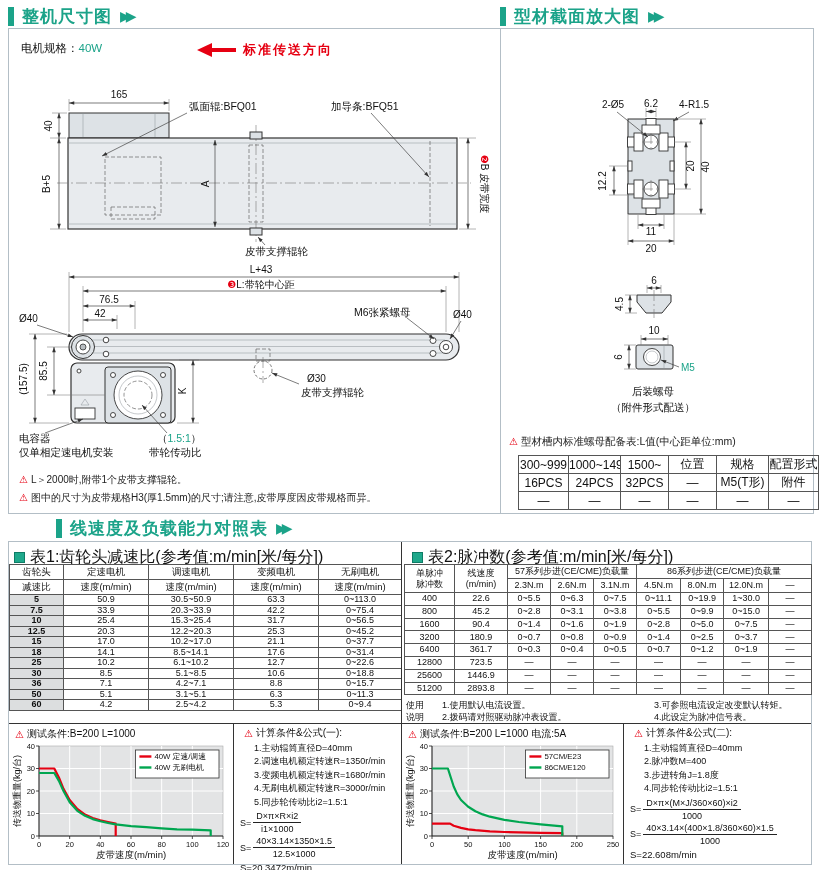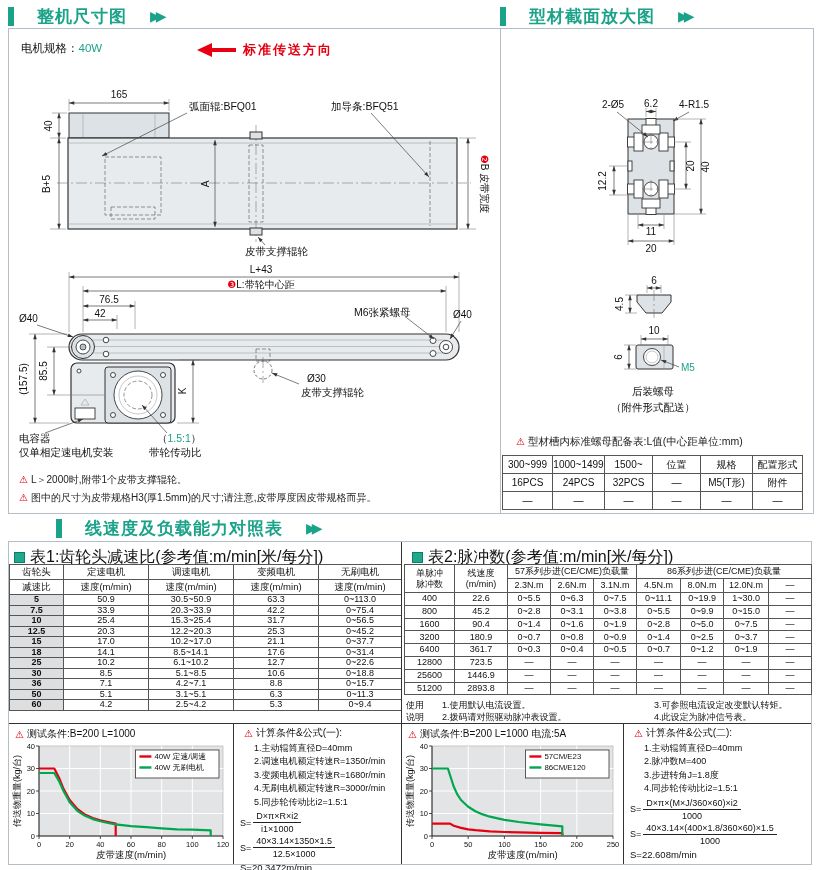--- a/index.html
+++ b/index.html
@@ -1,19 +1,19 @@
 <!DOCTYPE html>
 <html><head>
 <meta charset="utf-8">
 <style>
   html,body{margin:0;padding:0;background:#fff;}
   body{width:820px;height:870px;position:relative;font-family:"Liberation Sans","DejaVu Sans",sans-serif;color:#111;overflow:hidden;}
   .abs{position:absolute;}
   
-  .sec-header{position:absolute;display:flex;align-items:center;gap:23px;height:24px;}
+  .sec-header{position:absolute;display:flex;align-items:center;gap:8px;height:24px;}
   .sec-bar{width:6px;height:19px;background:#1ba389;}
   .sec-title{color:#1ba389;font-weight:bold;font-size:17px;letter-spacing:1px;}
   .sec-arrow{color:#1ba389;font-size:14px;letter-spacing:-5px;padding-right:6px;font-weight:bold;}
   
   .box{position:absolute;background:#fff;border:1px solid #b3bec6;}
   
   .motor-spec{position:absolute;left:12px;top:12px;font-size:11.5px;}
   .motor-spec .val{color:#1ba389;}
   
   .direction{position:absolute;left:188px;top:12px;display:flex;align-items:center;}
@@ -37,21 +37,21 @@
   .teal{fill:#1ba389;}
   
   .note{position:absolute;font-size:10px;color:#222;white-space:nowrap;}
   .warn{color:#e60012;font-size:10px;margin-right:3px;}
   
   .caption{position:absolute;display:flex;align-items:center;gap:5px;font-size:16px;}
   .cap-icon{width:9px;height:9px;background:#1fa98c;border:1px solid #0e7c66;display:inline-block;}
   
   table{border-collapse:collapse;table-layout:fixed;}
   td{border:1px solid #555;text-align:center;padding:0;overflow:hidden;white-space:nowrap;}
-  .nut-table{position:absolute;left:1px;top:426px;width:300px;font-size:10px;}
+  .nut-table{position:absolute;left:17px;top:426px;width:300px;font-size:12px;}
   .nut-table td{height:17px;}
   .t1{position:absolute;left:0;top:22px;width:392px;font-size:9px;}
   .t1 thead td{height:14px;font-size:9.5px;}
   .t1 tbody td{height:9.5px;line-height:1.05;}
   .t1 tbody td.rh{background:#dcdedf;font-weight:bold;}
   .t2{position:absolute;left:2px;top:22px;width:407px;font-size:9px;}
   .t2 thead td{font-size:9px;height:13px;line-height:1.15;}
   .t2 tbody td{height:11.8px;line-height:1.05;}
   
   .half{position:absolute;top:0;height:322px;}
@@ -300,21 +300,21 @@
         <line x1="135" y1="340" x2="123" y2="340" class="ext"></line>
       <line x1="128" y1="316" x2="128" y2="340" class="dim" marker-start="url(#mS)" marker-end="url(#mE)"></line>
       <text x="121" y="328" transform="rotate(-90 121 328)" class="dt" text-anchor="middle">6</text>
       <text x="180" y="342" class="dt teal">M5</text>
       <line x1="178" y1="338" x2="160" y2="331" class="ldr" marker-end="url(#mE)"></line>
       <text x="152" y="366" class="lt" text-anchor="middle">后装螺母</text>
       <text x="152" y="382" class="lt" text-anchor="middle">（附件形式配送）</text>
     </g>
   </svg>
 
-  <div class="note" style="left:15px;top:406px;font-size:10.5px;"><span class="warn">⚠</span><span>型材槽内标准螺母配备表:L值(中心距单位:mm)</span></div>
+  <div class="note" style="left:8px;top:406px;font-size:10.5px;"><span class="warn">⚠</span><span>型材槽内标准螺母配备表:L值(中心距单位:mm)</span></div>
   <table class="nut-table">
     <colgroup>
         <col style="width:50px">
         <col style="width:52px">
         <col style="width:48px">
         <col style="width:48px">
         <col style="width:52px">
         <col style="width:50px">
       </colgroup>
     <tbody>

